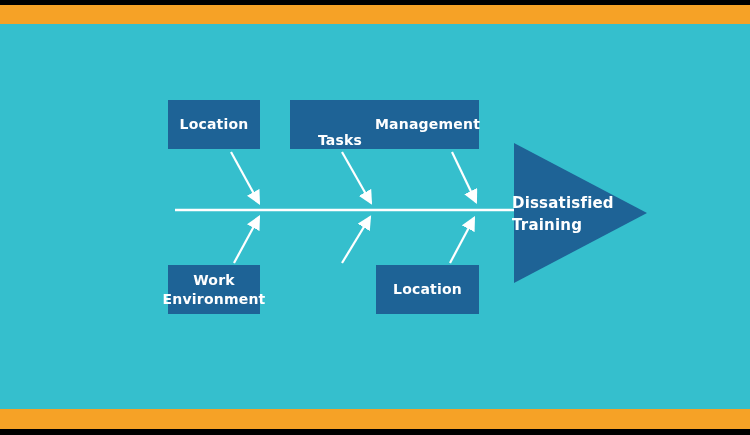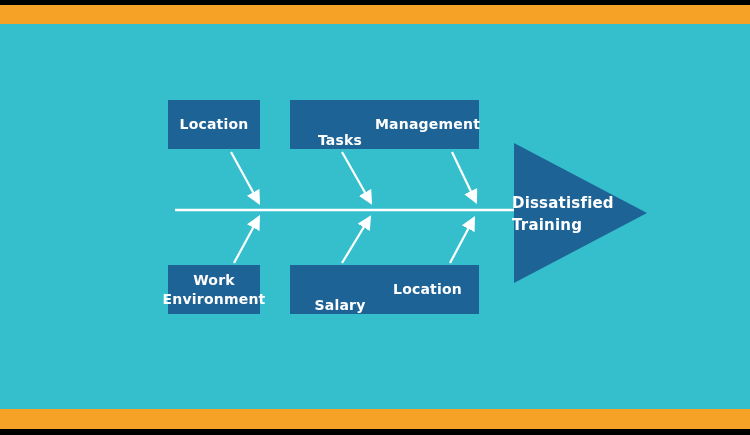--- a/index.html
+++ b/index.html
@@ -82,23 +82,20 @@
   <div class="cause-box row-top cb-1">
     <span>Tasks</span>
   </div>
   <div class="cause-box row-top cb-2">
     <span>Management</span>
   </div>
 
   <div class="cause-box row-bottom cb-0">
     <span>Work Environment</span>
   </div>
-  <div class="cause-box row-bottom cb-1">
-    <span>Salary</span>
-  </div>
   <div class="cause-box row-bottom cb-2">
     <span>Location</span>
   </div>
 
   <div class="effect-label">
     <div>Dissatisfied</div>
     <div>Training</div>
   </div>
 
 </div>

